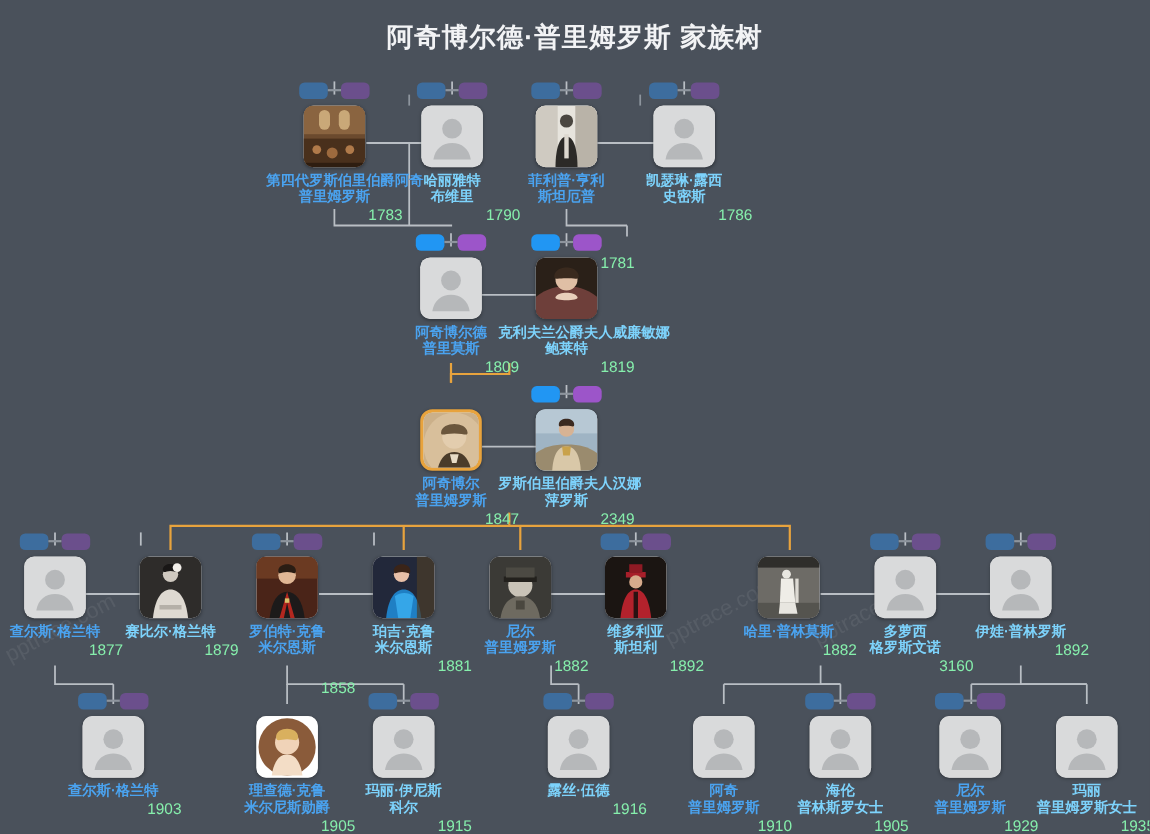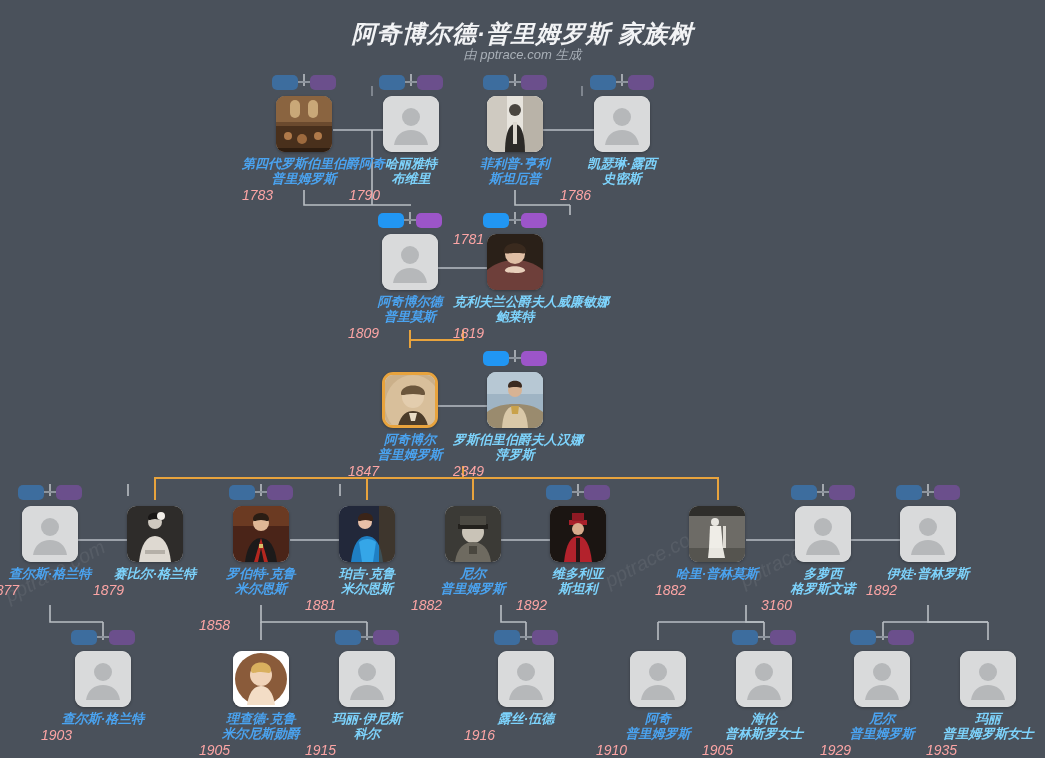--- a/index.html
+++ b/index.html
@@ -6,21 +6,21 @@
     margin: 0; padding: 0;
   }
   body {
     width: 1045px; height: 758px;
     background: #4a515b;
     font-family: "Liberation Sans", "DejaVu Sans", sans-serif;
     overflow: hidden;
     position: relative;
     -webkit-font-smoothing: antialiased;
   }
-  #stage { position: absolute; left:0; top:0; width:1045px; height:696px;font-style:italic; }
+  #stage { position: absolute; left:0; top:0; width:1045px; height:696px; }
 
   
   .title {
     position: absolute; left: 0; top: 18px; width: 1045px;
     text-align: center;
     font-size: 24px; font-weight: 700; color: #f2f3f5;
     letter-spacing: 1px;
   }
   .subtitle {
     position: absolute; left: 0; top: 46px; width: 1045px;
@@ -73,32 +73,31 @@
   .nm {
     position: absolute; top: 82px; left: 50%; transform: translateX(-50%);
     width: 124px; text-align: center;
     font-size: 13px; font-weight: 700; line-height: 15px;
     white-space: nowrap;
   }
   .nm.male { color: #4aa3f0; }
   .nm.female { color: #7dd3fc; }
   .yr {
     position: absolute; left: 50%; transform: translateX(-50%);
-    width: 124px; text-align: left;
-    font-size: 14px; color: #fca5a5; font-weight: 400;
+    width: 124px; text-align: right;
+    font-size: 14px; color: #86efac; font-weight: 400;
   }
   .nm-line { display: block; }
 </style>
 </head>
 <body>
 
 <div id="stage">
 
   <div class="title">阿奇博尔德·普里姆罗斯 家族树</div>
-  <div class="subtitle">由 pptrace.com 生成</div>
 
   <div class="watermark" style="left:600px; top:545px;">pptrace.com</div>
   <div class="watermark" style="left:735px; top:545px;">pptrace.com</div>
   <div class="watermark" style="left:0px; top:560px;">pptrace.com</div>
 
   <svg class="svg-layer" viewBox="0 0 1045 758">
     <g fill="none" stroke="#b9bec4" stroke-width="1.6">
 
       <path d="M333 130 H411"></path>
       <path d="M372 130 V205 "></path>

